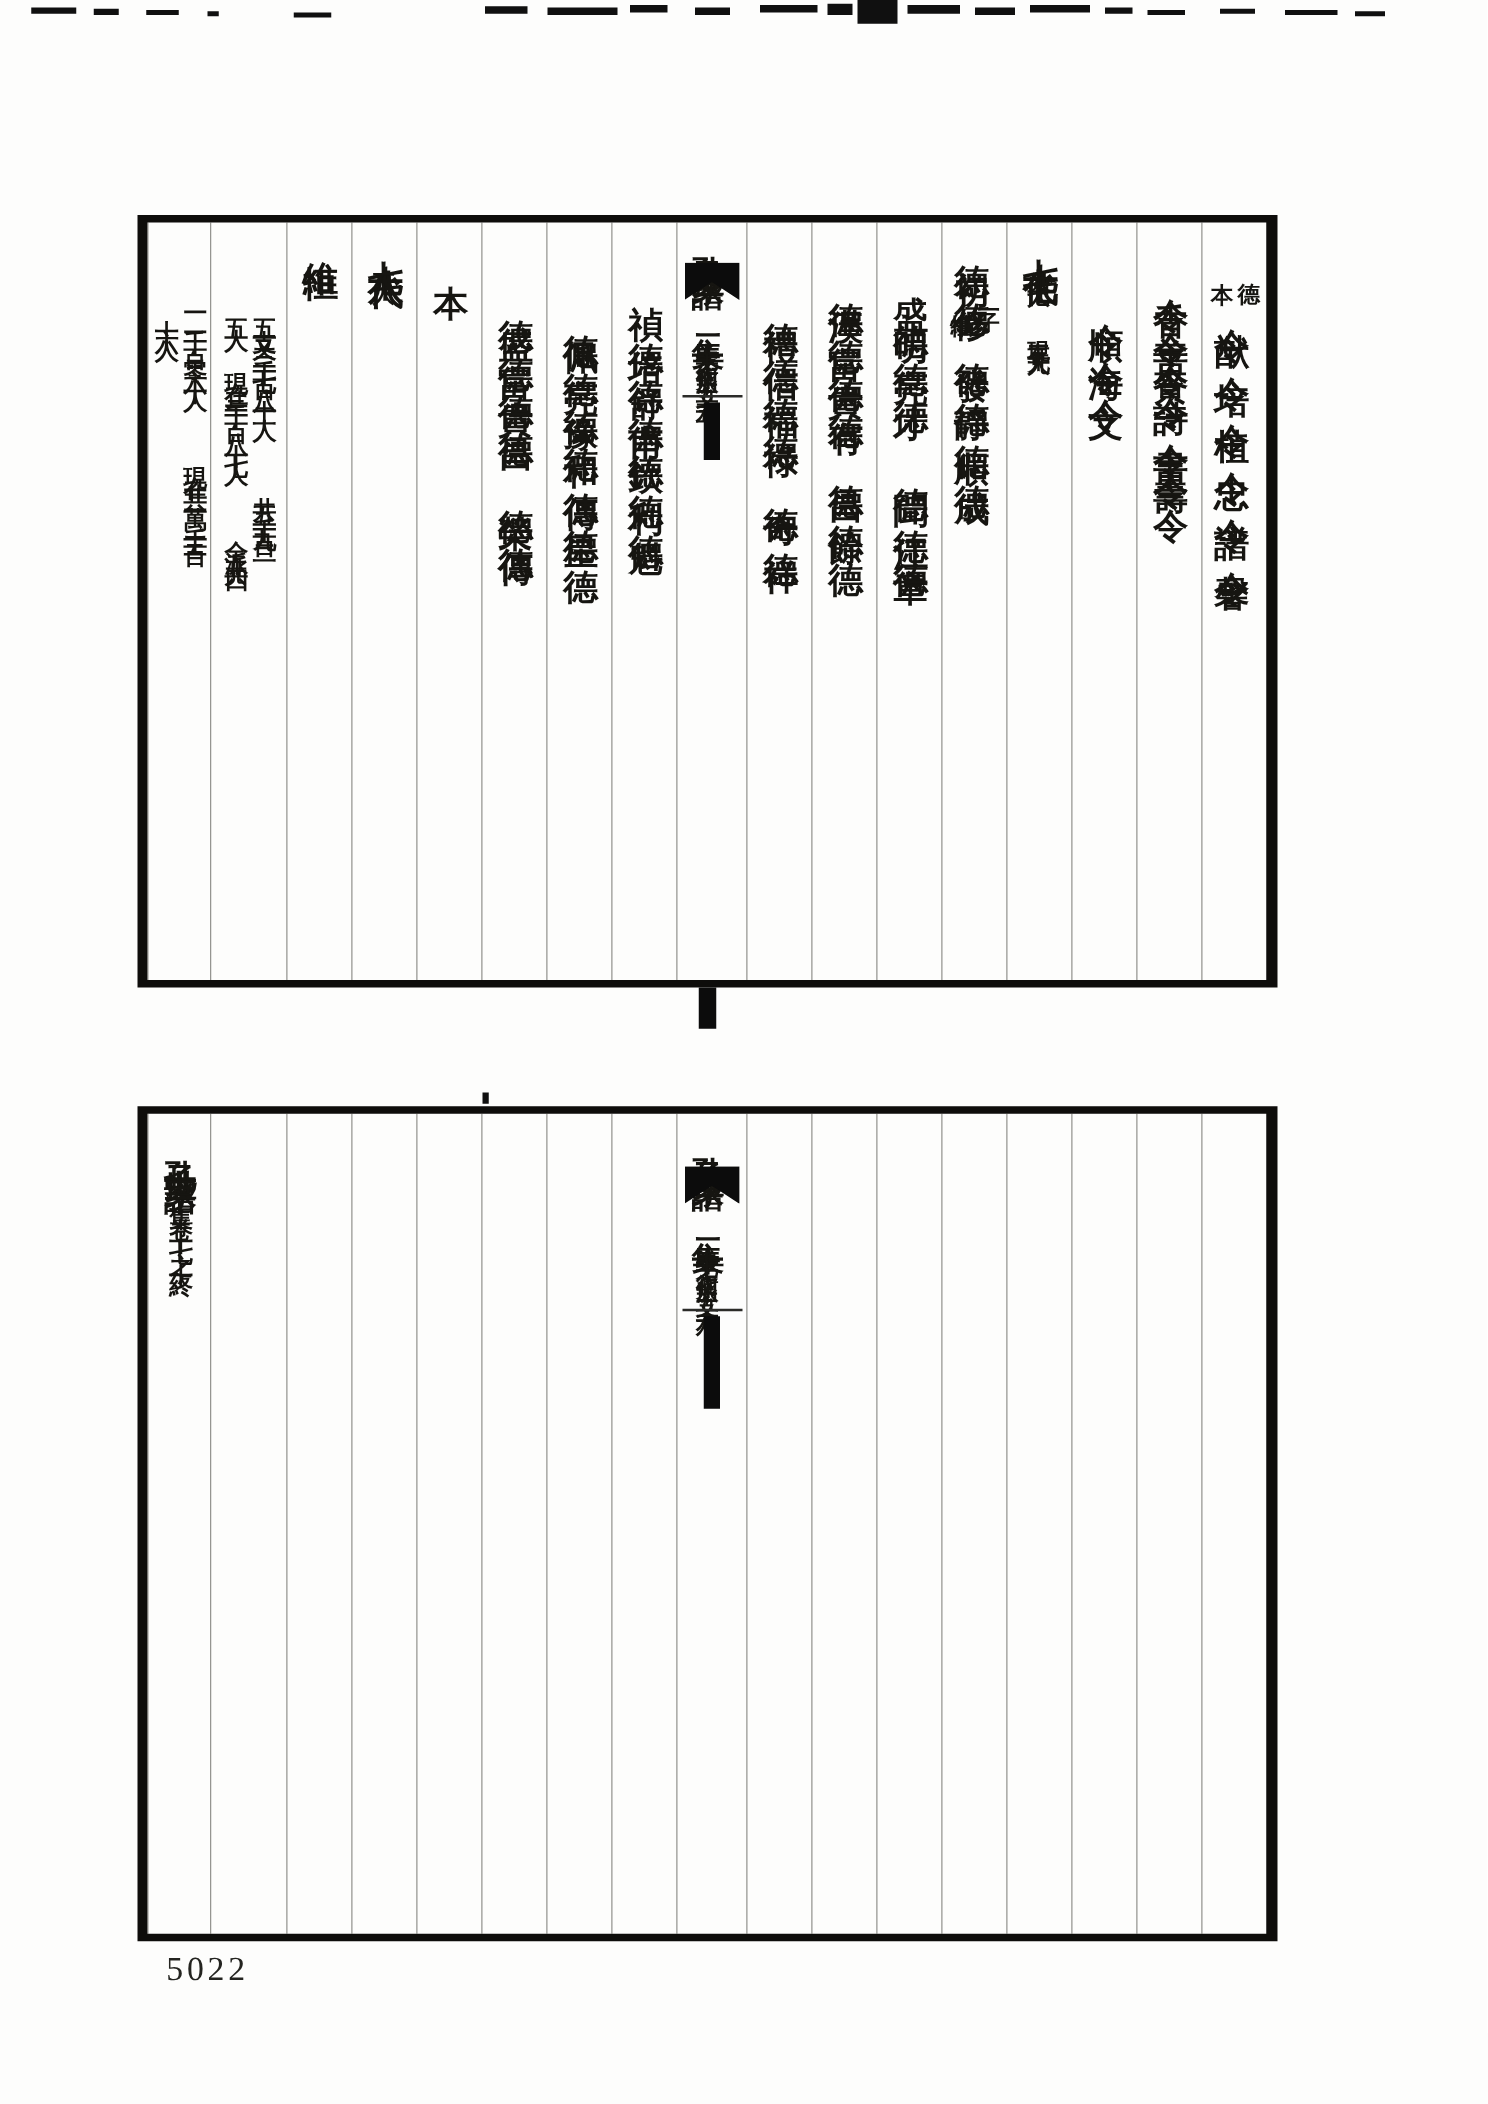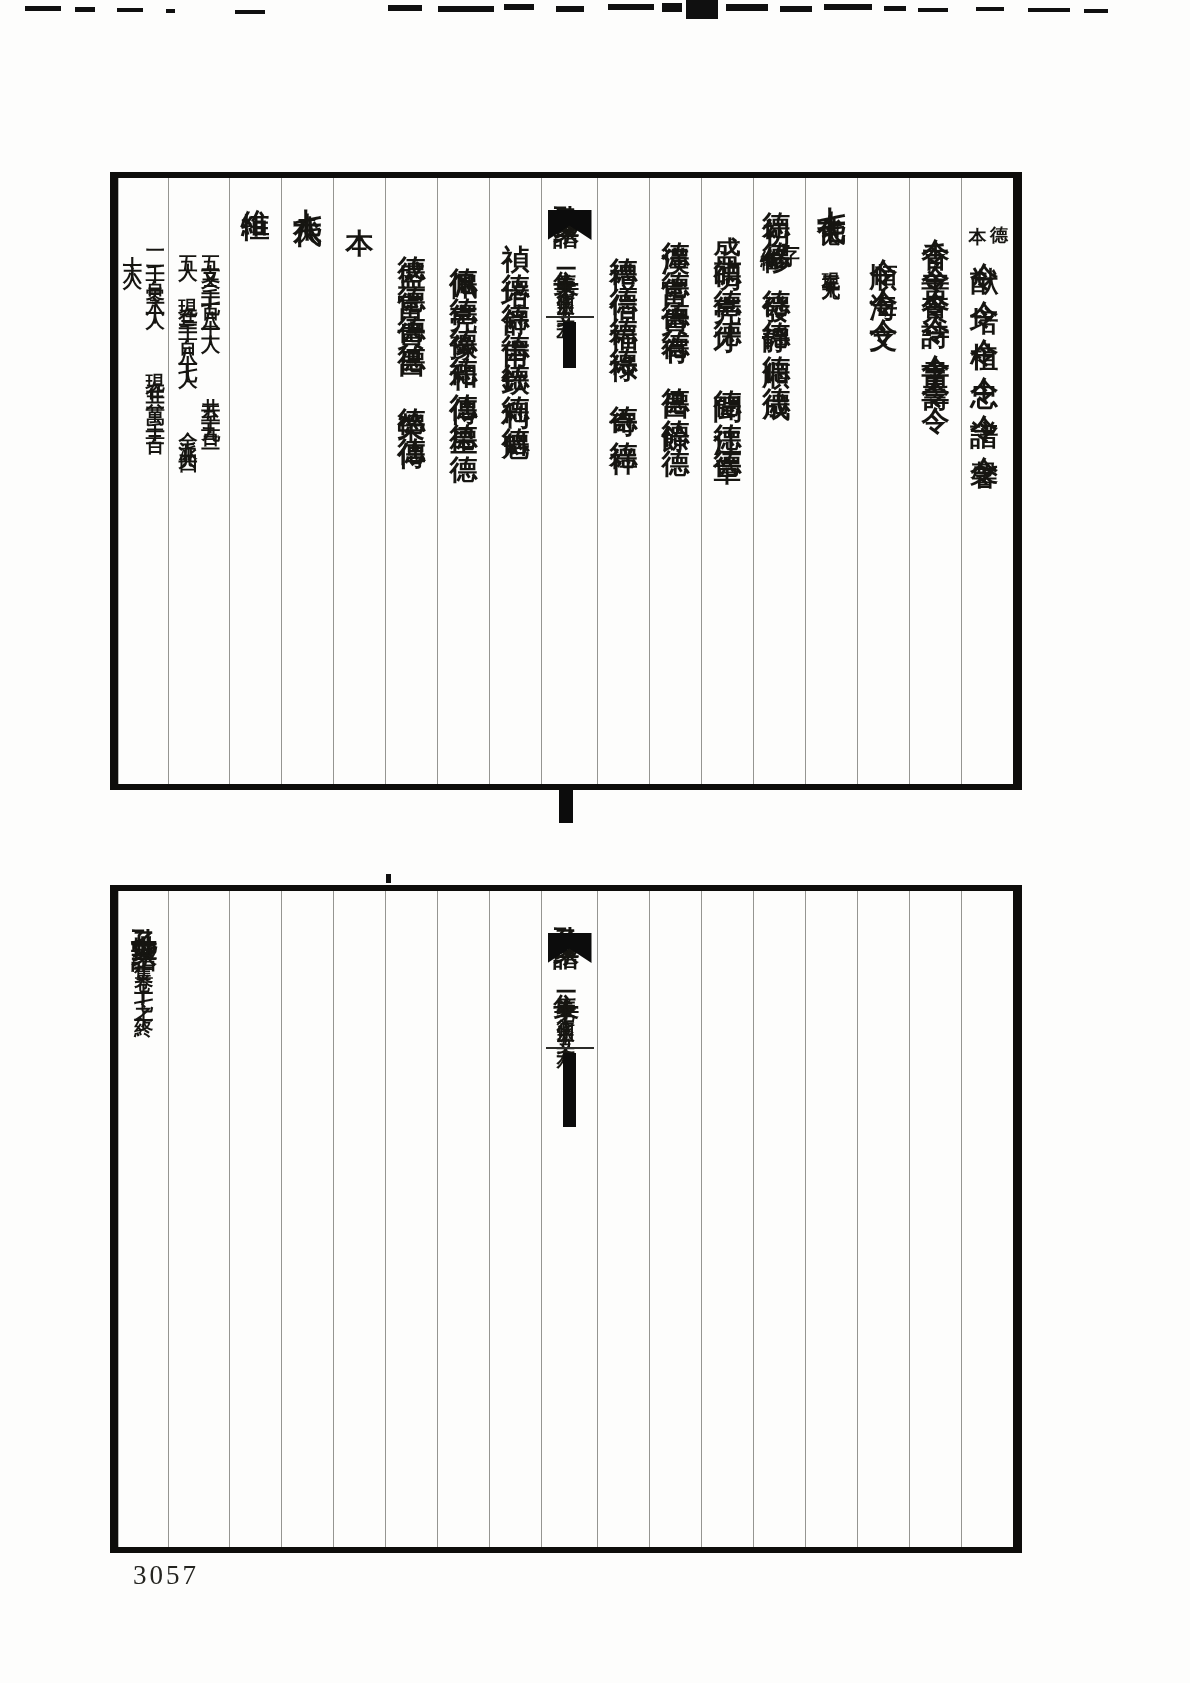--- a/index.html
+++ b/index.html
@@ -167,14 +167,14 @@
         <div class="vt"></div>
       </div>
     <div class="col">
         <div class="vt"></div>
       </div>
     <div class="col">
         <div class="vt"><span class="seg title" style="margin-inline-start: 16px;">孔子世家譜</span><span class="seg smw" style="margin-inline-start: 14px;">二集卷十七之十終</span></div>
       </div>
   </div>
 
-  <div id="page-number">3057</div>
+  <div id="page-number">5022</div>
 </div>
 
 </body></html>

